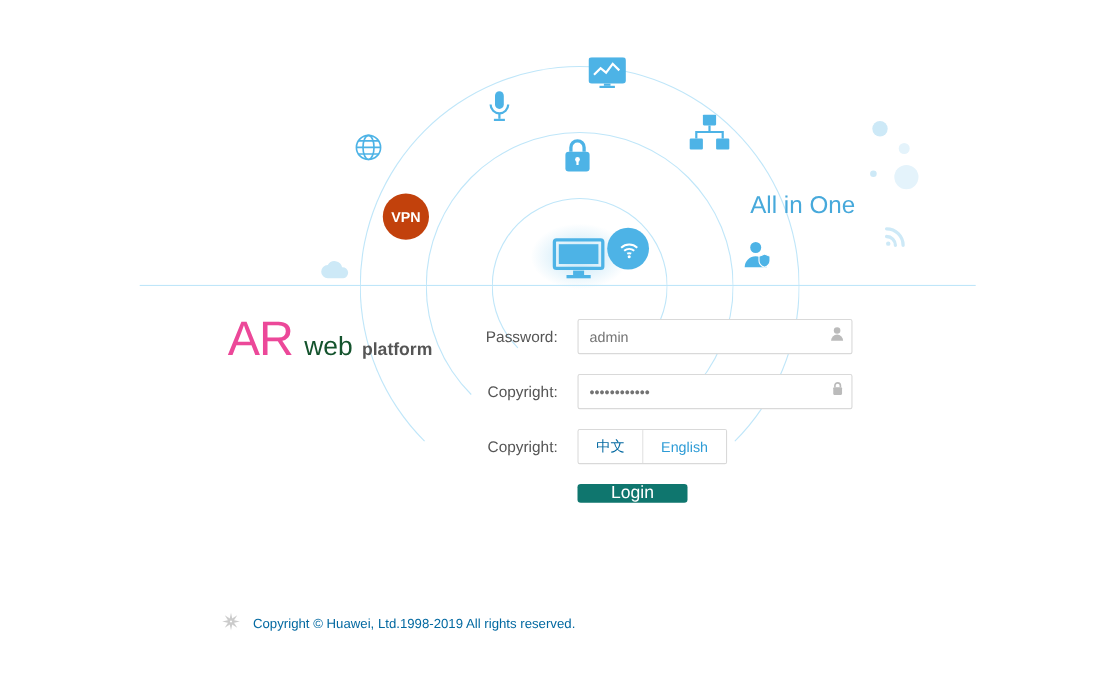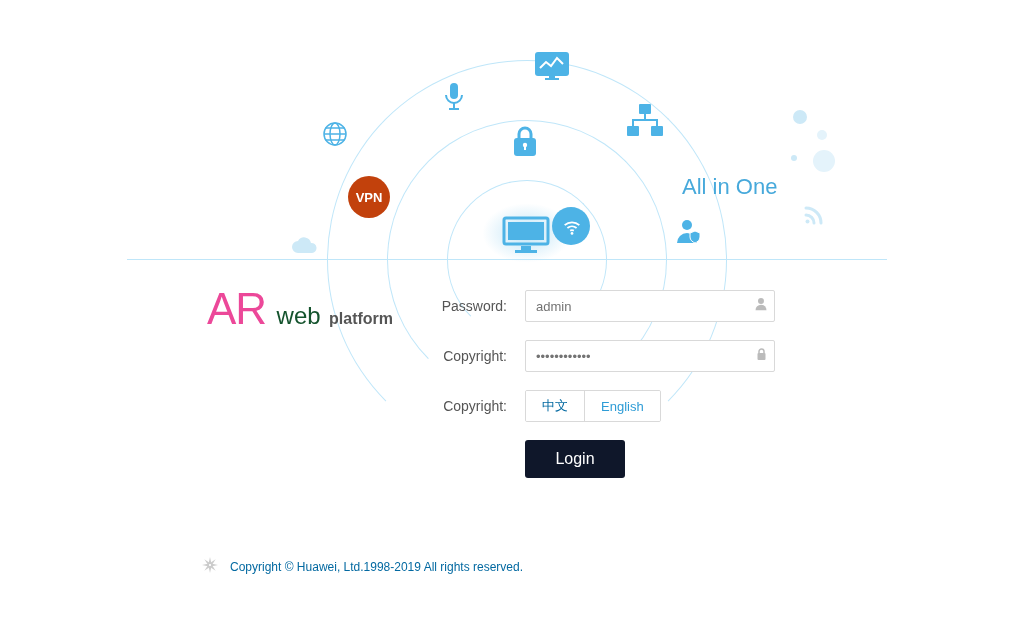--- a/index.html
+++ b/index.html
@@ -51,21 +51,21 @@
     .label { width: 90px; text-align: right; margin-right: 18px; font: 400 14px Arial; color: #555; }
     .field { position: relative; width: 250px; }
     .field input { width: 100%; height: 32px; border: 1px solid #d9d9d9; border-radius: 2px; padding: 0 30px 0 10px; font: 400 13px Arial; color: #737373; outline: none; }
     .suffix { position: absolute; right: 8px; top: 50%; transform: translateY(-50%); color: #bbb; }
 
     .lang-group { display: flex; border: 1px solid #d9d9d9; border-radius: 2px; overflow: hidden; }
     .lang-btn { height: 30px; padding: 0 16px; font: 400 13px Arial; background: #fff; color: #0369a1; border: none; cursor: pointer; }
     .lang-btn.active { color: #2e9cd6; }
     .lang-divider { width: 1px; background: #d9d9d9; }
 
-    .login-btn { margin-left: 108px; width: 100px; height: 38px; background: #0f172a; color: #fff; border: none; border-radius: 3px; font: 400 16px Arial; cursor: pointer; }
+    .login-btn { margin-left: 108px; width: 100px; height: 17px; background: #0f766e; color: #fff; border: none; border-radius: 3px; font: 400 16px Arial; cursor: pointer; }
 
     .footer { position: absolute; left: 200px; bottom: 40px; display: flex; align-items: center; gap: 10px; font: 400 12px Arial; color: #0369a1; }
     .footer-logo { opacity: .5; }
   </style>
 </head>
 <body>
 
 <div class="hero">
   <div class="arc arc3"></div>
   <div class="arc arc2"></div>

